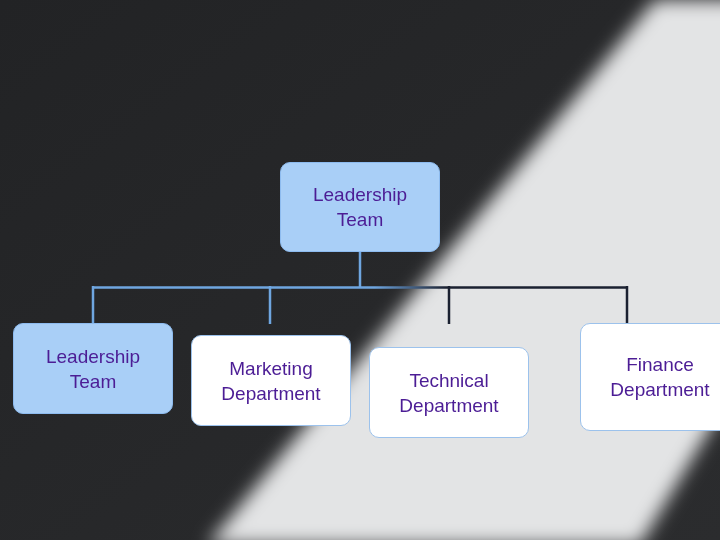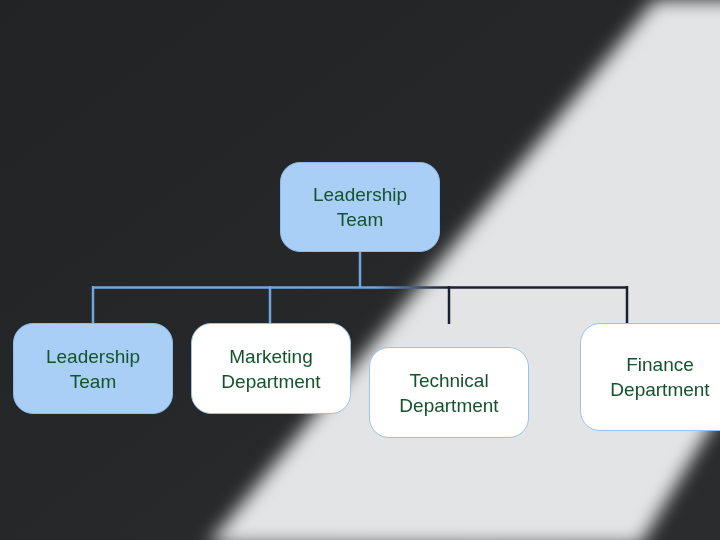--- a/index.html
+++ b/index.html
@@ -5,24 +5,24 @@
     html, body { margin: 0; padding: 0; }
     body {
       width: 720px; height: 540px; overflow: hidden; position: relative;
       background: #1d1e20;
       font-family: "Liberation Sans", "DejaVu Sans", sans-serif;
     }
     .bg { position: absolute; inset: 0; width: 720px; height: 540px; }
     .node {
       position: absolute;
       box-sizing: border-box;
-      border-radius: 20px;
+      border-radius: 10px;
       display: flex; align-items: center; justify-content: center;
       text-align: center;
-      color: #14532d;
+      color: #4c1d95;
       font-size: 19px;
       line-height: 25px;
       border: 1.5px solid #8fb8e8;
     }
     .node.blue { background: #a9cff7; border-color: #8dbbef; }
     .node.white { background: #ffffff; border-color: #9cc2ec; }
     .node span { display: block; }
     .connector { position: absolute; }
   </style>
 </head>
@@ -66,21 +66,21 @@
   </div>
 </div>
 
 <div class="node blue" style="left:13px; top:323px; width:160px; height:91px;">
   <div>
     <span>Leadership</span>
     <span>Team</span>
   </div>
 </div>
 
-<div class="node white" style="left:191px; top:323px; width:160px; height:91px;justify-content:center;">
+<div class="node white" style="left:191px; top:335px; width:160px; height:91px;justify-content:center;">
   <div>
     <span>Marketing</span>
     <span>Department</span>
   </div>
 </div>
 
 <div class="node white" style="left:369px; top:323px; width:160px; height:91px;margin-top:24px;">
   <div>
     <span>Technical</span>
     <span>Department</span>

